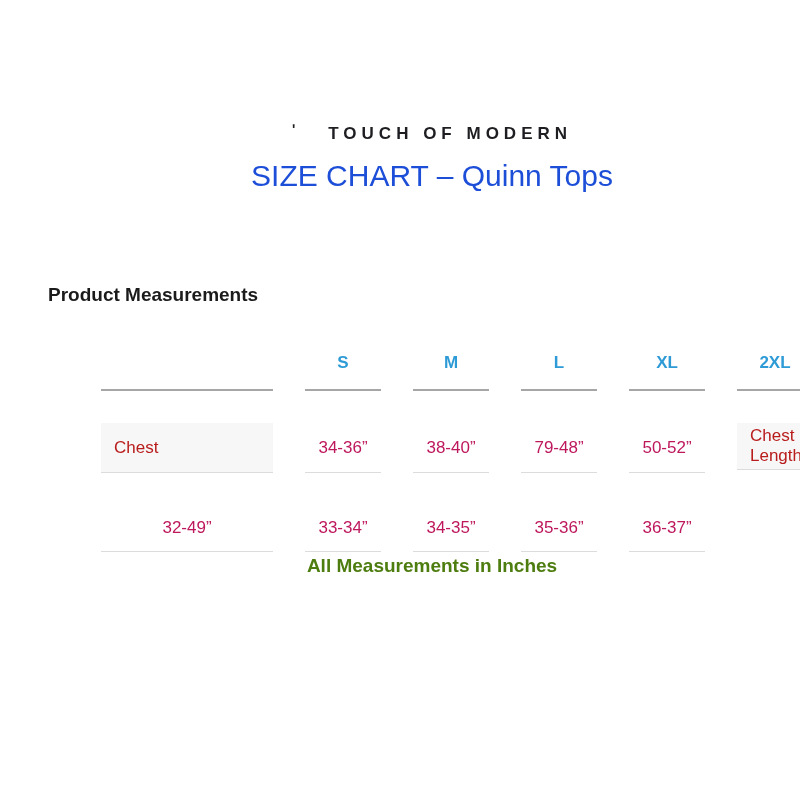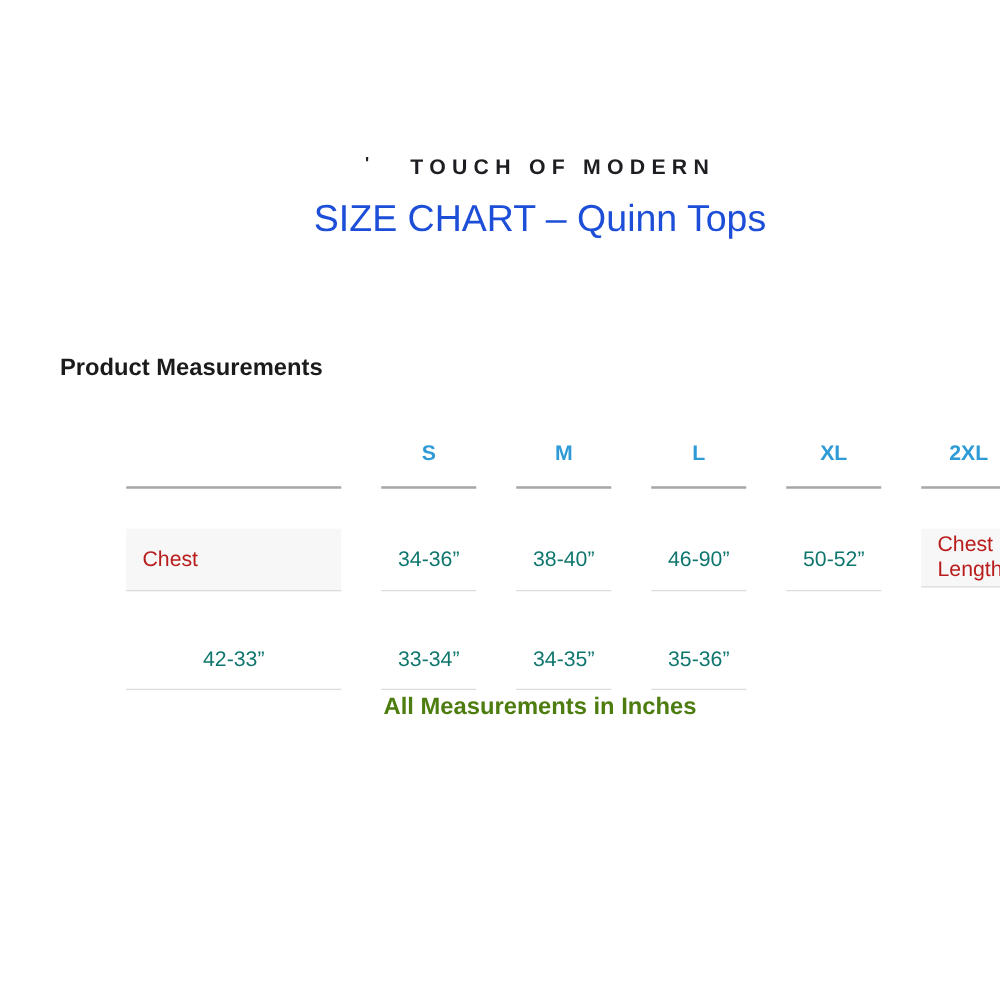--- a/index.html
+++ b/index.html
@@ -74,21 +74,21 @@
     border-bottom: 1px solid #dcdcdc;
   }
   .row-1 { height: 50px; }
   .row-2 { height: 47px; }
   .label-cell {
     justify-content: flex-start;
     padding-left: 13px;
     background: #f7f7f7;
     color: #b91c1c;
   }
-  .value-cell { color: #0f766e; }
+  .value-cell { color: #be185d; }
   
   .size-head { border-bottom: 2px solid #a6a6a6; }
   .corner-cell { border-bottom: 2px solid #a6a6a6; }
 
   .footnote {
     position: absolute;
     top: 507px; left: 0; right: 0;
     text-align: center;
     font-size: 19px;
     font-weight: 600;
@@ -109,24 +109,25 @@
   <div class="cell size-head corner-cell"></div>
   <div class="cell size-head">S</div>
   <div class="cell size-head">M</div>
   <div class="cell size-head">L</div>
   <div class="cell size-head">XL</div>
   <div class="cell size-head">2XL</div>
 
   <div class="cell row-cell row-1 label-cell">Chest</div>
   <div class="cell row-cell row-1 value-cell">34-36”</div>
   <div class="cell row-cell row-1 value-cell">38-40”</div>
-  <div class="cell row-cell row-1 value-cell">46-90”</div>
+  <div class="cell row-cell row-1 value-cell">79-48”</div>
   <div class="cell row-cell row-1 value-cell">50-52”</div>
 
   <div class="cell row-cell row-2 label-cell">Chest Length</div>
-  <div class="cell row-cell row-2 value-cell">42-33”</div>
+  <div class="cell row-cell row-2 value-cell">32-49”</div>
   <div class="cell row-cell row-2 value-cell">33-34”</div>
   <div class="cell row-cell row-2 value-cell">34-35”</div>
   <div class="cell row-cell row-2 value-cell">35-36”</div>
+  <div class="cell row-cell row-2 value-cell">36-37”</div>
 
 </div>
 
 <div class="footnote">All Measurements in Inches</div>
 
 </body></html>

